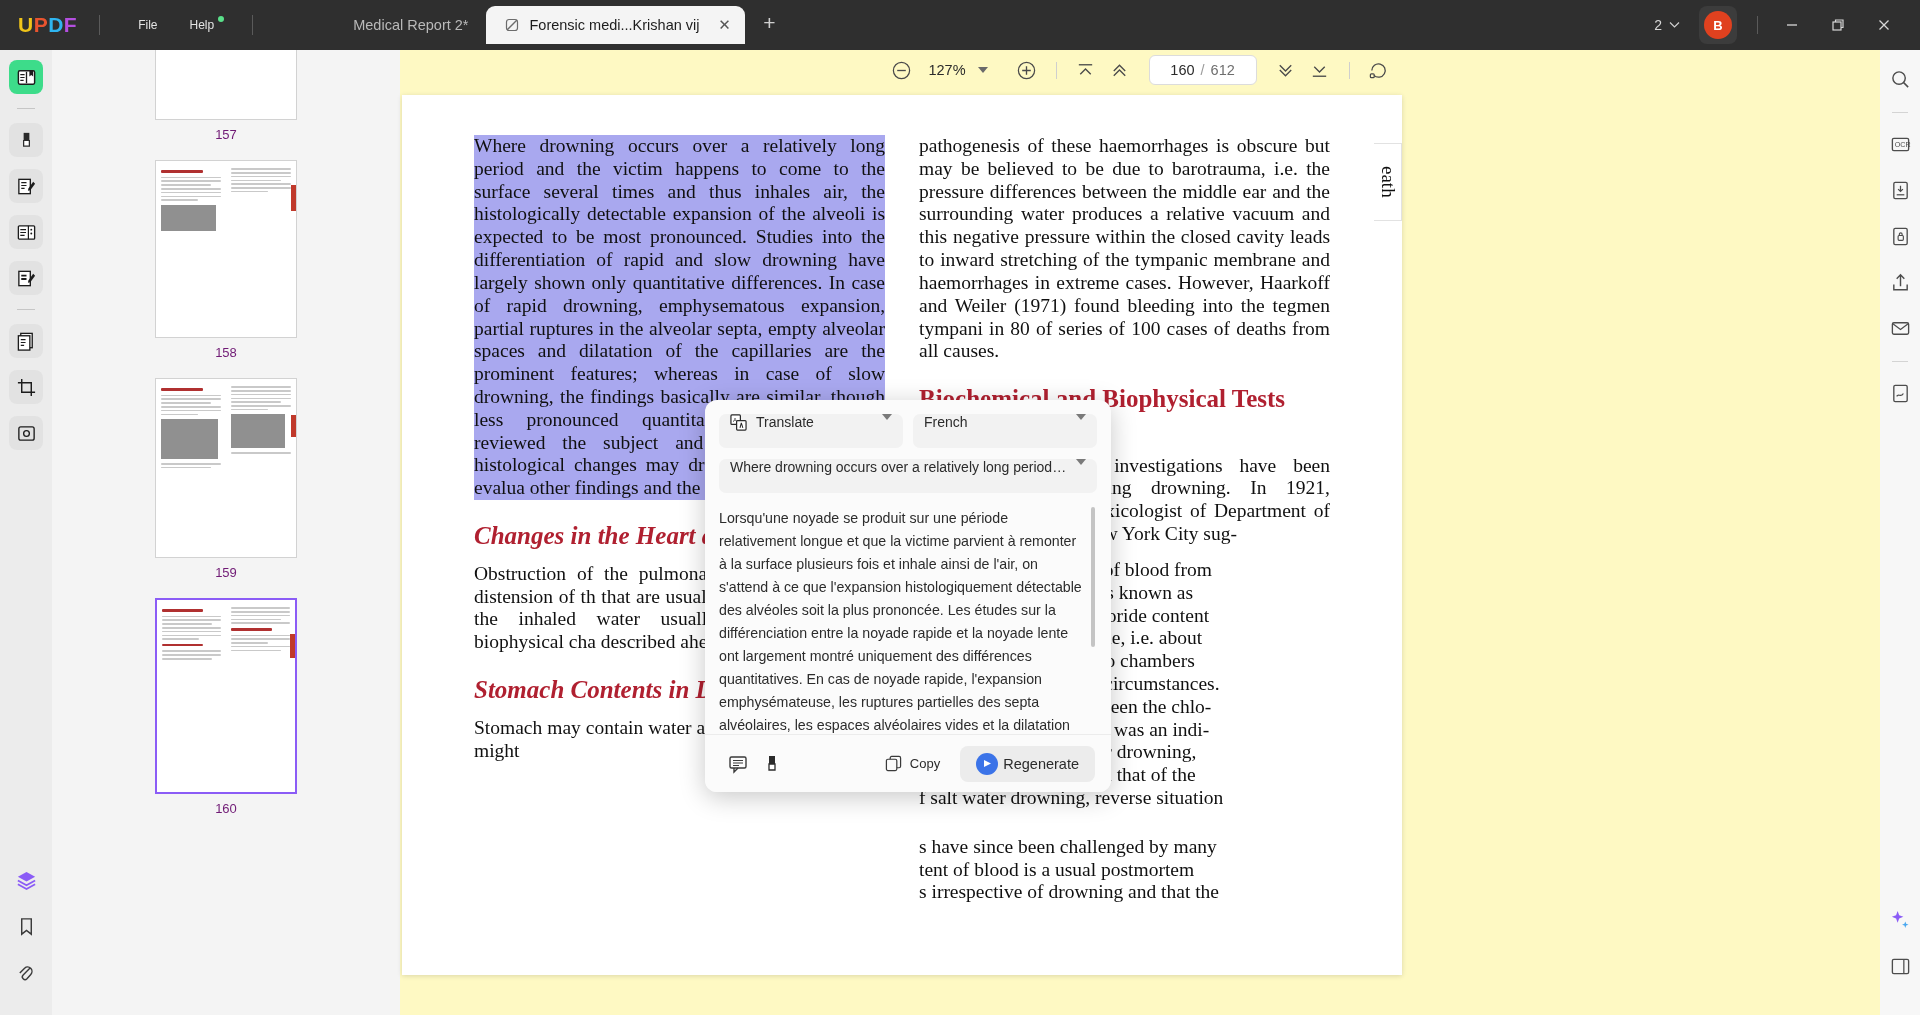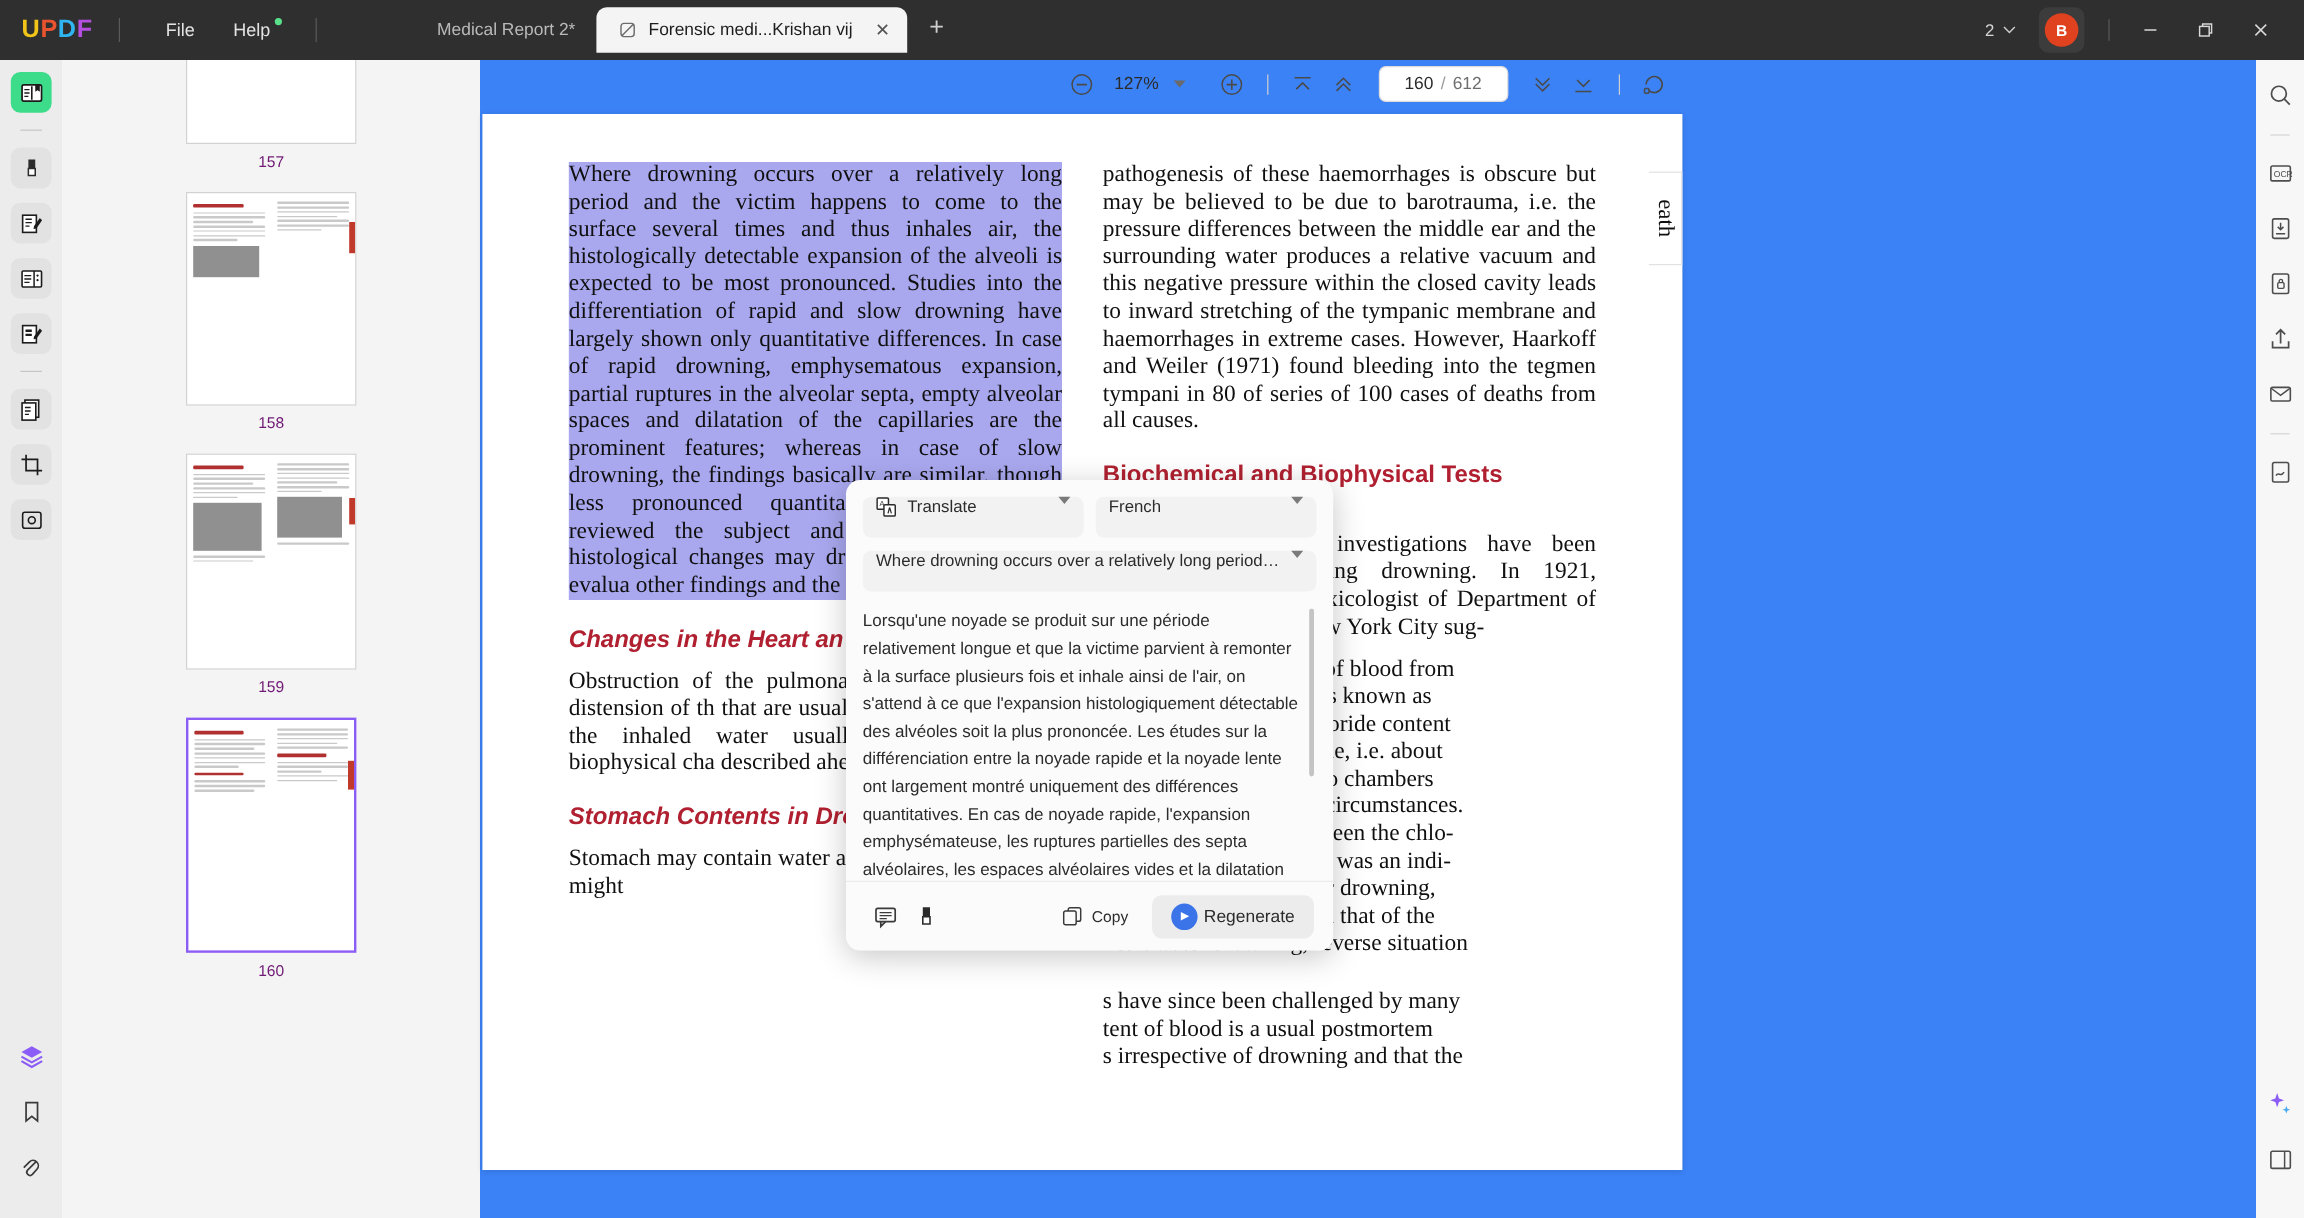--- a/index.html
+++ b/index.html
@@ -14,21 +14,21 @@
   
   .titlebar {
     position: absolute; top: 0; left: 0; width: 1920px; height: 50px;
     background: #2f2f2f; display: flex; align-items: flex-end;
   }
   .tb-left { display: flex; align-items: center; height: 50px; padding-left: 18px; gap: 0; }
   .logo { font-size: 21px; font-weight: bold; letter-spacing: .5px; display:flex; }
   .logo span:nth-child(1){color:#f0c419;} .logo span:nth-child(2){color:#e8542f;}
   .logo span:nth-child(3){color:#2fb5f0;} .logo span:nth-child(4){color:#b44fe0;}
   .tb-sep { width: 1px; height: 20px; background: #5a5a5a; margin: 0 22px; }
-  .tb-menu { color: #e3e3e3; font-size: 15px; padding: 0 16px; position: relative; cursor: default; }
+  .tb-menu { color: #e3e3e3; font-size: 12px; padding: 0 16px; position: relative; cursor: default; }
   .tb-dot { position:absolute; top:-2px; right:6px; width:6px;height:6px;border-radius:50%;background:#5ae08a; }
 
   .tabs { display: flex; align-items: center; height: 50px; margin-left: 60px; }
   .tab {
     height: 38px; display: flex; align-items: center; gap: 9px;
     padding: 0 18px; font-size: 14.5px; color: #b9b9b9; border-radius: 9px 9px 0 0;
     max-width: 300px; white-space: nowrap;
   }
   .tab.active { background: #f4f4f4; color: #1d1d1d; padding-right: 10px; }
   .tab-ico { width: 16px; height: 16px; flex: 0 0 16px; opacity: .85; }
@@ -73,21 +73,21 @@
   .thumb-page.sel { border:2px solid #8b5cf6; }
   .thumb-num { font-size:13px; color:#701a75; margin:7px 0 18px; }
   .thumb-col { width:50%; padding:5px 5px; }
   .tl { height:1.6px; background:#c9c9c9; margin:2.2px 0; border-radius:1px; }
   .tl.s { width:62%; } .tl.m { width:84%; } .tl.f { width:100%; }
   .tl.hdr { background:#b03030; height:2.6px; width:70%; margin:4px 0 4px; }
   .timg { background:#909090; height:26px; margin:4px 0; }
   .tmark { position:absolute; right:0; width:5px; background:#c0392b; }
 
   
-  .docarea { position:absolute; top:50px; left:400px; width:1480px; height:965px; background:#3b82f6; }
+  .docarea { position:absolute; top:50px; left:400px; width:1480px; height:965px; background:#fef9c3; }
   .doctoolbar { height:40px; display:flex; align-items:center; justify-content:center; gap:0; }
   .tbtn { width:34px;height:34px;display:flex;align-items:center;justify-content:center;color:#4a4a4a; }
   .zoomval { font-size:14.5px; color:#2b2b2b; margin:0 10px; }
   .caret { border-left:5px solid transparent;border-right:5px solid transparent;border-top:6px solid #6a6a6a;margin-left:2px;}
   .vdiv { width:1px;height:17px;background:#cfcfcf;margin:0 12px; }
   .pagebox {
     background:#fff; border:1px solid #dcdcdc; border-radius:6px; height:30px;
     display:flex;align-items:center;justify-content:center;padding:0 16px;
     font-size:14.5px; color:#2b2b2b; margin:0 12px; min-width:108px; gap:6px;
   }
@@ -100,22 +100,22 @@
     padding:40px 0 0 0; overflow:hidden;
   }
   .cols { display:flex; gap:34px; padding:0 72px; }
   .col { width:440px; }
   .ptext {
     font-family:"Liberation Serif", serif; font-size:19.5px; line-height:1.17;
     text-align:justify; color:#101010; margin-bottom:13px;
   }
   .hl { background:#a9a8ef; }
   .phead {
-    font-family:Liberation Sans, sans-serif; font-style:italic; font-weight:bold;
-    color:#b02030; font-size:20px; margin:22px 0 12px; line-height:1.15;
+    font-family:Liberation Serif, serif; font-style:italic; font-weight:bold;
+    color:#b02030; font-size:25px; margin:22px 0 12px; line-height:1.15;
   }
   .phead.blue { color:#b02030; font-style:normal; }
   .bold-name { font-weight:bold; }
 
   .edgetab {
     position:absolute; right:0; top:48px; width:28px; height:78px; background:#fff;
     border:1px solid #e2e2e2; border-left:none; display:flex; align-items:center; justify-content:center;
   }
   .edgetab span { writing-mode:vertical-rl; font-family:"Liberation Serif",serif; font-size:19px; color:#101010;}
 

